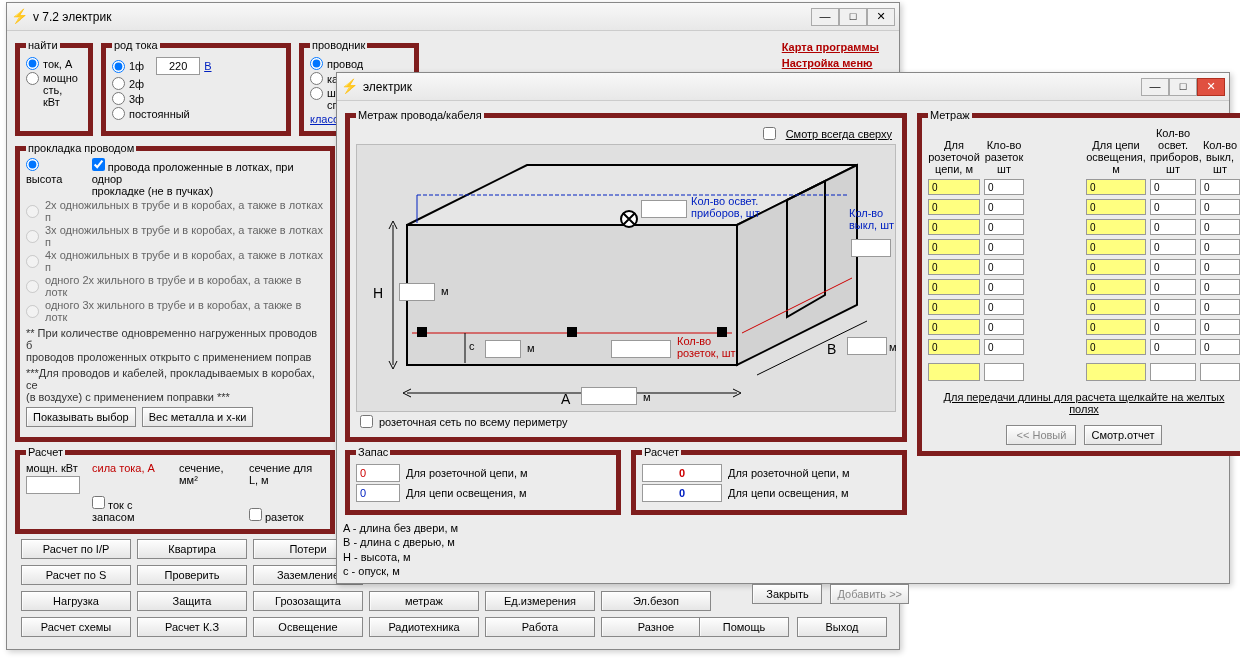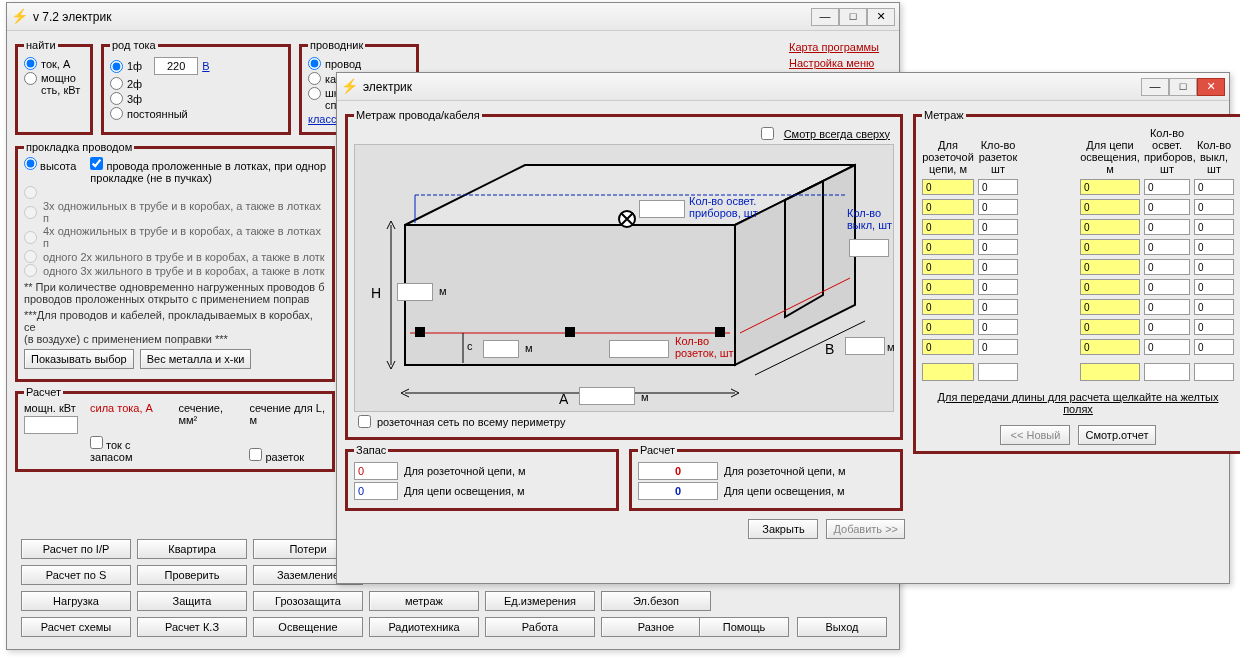--- a/index.html
+++ b/index.html
@@ -6,29 +6,29 @@
 body { background: #fff; position: relative; width: 1240px; height: 658px; overflow: hidden; }
 
 .win { position: absolute; background: #ececec; border: 1px solid #888; box-shadow: 2px 2px 6px rgba(0,0,0,0.2); }
 .titlebar { height: 28px; background: linear-gradient(#f8f8f8,#e8e8e8); border-bottom: 1px solid #ccc; display: flex; align-items: center; padding: 0 4px; }
 .titlebar .ico { width: 16px; height: 16px; margin-right: 6px; }
 .titlebar .ttl { flex: 1; font-size: 12px; }
 .winbtns { display: flex; gap: 0; }
 .winbtn { width: 28px; height: 18px; border: 1px solid #aaa; background: #f0f0f0; text-align: center; line-height: 14px; font-size: 11px; }
 .winbtn.close { background: #e05040; color: #fff; border-color: #b03020; }
 
-fieldset { border: 3px solid #7f1d1d; padding: 4px 6px 6px; margin: 2px; background: #ececec; }
+fieldset { border: 5px solid #7f1d1d; padding: 4px 6px 6px; margin: 2px; background: #ececec; }
 legend { font-size: 11px; padding: 0 2px; }
 label { font-size: 11px; }
 .btn { border: 1px solid #888; background: linear-gradient(#fefefe,#e6e6e6); padding: 3px 6px; font-size: 11px; min-width: 90px; text-align: center; cursor: pointer; box-shadow: 1px 1px 0 rgba(255,255,255,0.7) inset; }
 .btn.small { min-width: 70px; }
 .txt { border: 1px solid #999; background: #fff; height: 18px; padding: 1px 3px; font-size: 11px; }
 .txt.y { background: #ffff80; }
 .bluelink { color: #0020c0; text-decoration: underline; }
-.redlink { color: #b00000; font-weight: normal; text-decoration: underline; }
+.redlink { color: #b00000; font-weight: bold; text-decoration: underline; }
 
 
 #bgwin { left: 6px; top: 2px; width: 894px; height: 648px; }
 #bgwin .body { padding: 6px; }
 .toprow { display: flex; gap: 4px; }
 .toprow fieldset { min-height: 96px; }
 .fs-find { width: 78px; }
 .fs-rod { width: 190px; }
 .fs-prov { width: 120px; }
 .rightlinks { margin-left: auto; padding: 4px 8px; text-align: left; font-size: 12px; }
@@ -156,20 +156,21 @@
 
     <fieldset class="wirelay" style="width:320px">
       <legend>прокладка проводом</legend>
       <div class="hdr">
         <span><input type="radio" checked="" style=""> <label>высота</label></span>
         <span><input type="checkbox" checked="" style=""> <label style="white-space:pre-line">провода проложенные в лотках, при однор
 прокладке (не в пучках)</label></span>
       </div>
       <div class="opt">
           <input type="radio" disabled="" style="">
+          <label>2х одножильных в трубе и в коробах, а также в лотках п</label>
         </div>
       <div class="opt">
           <input type="radio" disabled="" style="">
           <label>3х одножильных в трубе и в коробах, а также в лотках п</label>
         </div>
       <div class="opt">
           <input type="radio" disabled="" style="">
           <label>4х одножильных в трубе и в коробах, а также в лотках п</label>
         </div>
       <div class="opt">
@@ -343,20 +344,24 @@
           <div class="keyrow">
               <input class="txt" style="width: 80px; text-align: center; color: rgb(204, 0, 0); font-weight: bold;" readonly="" value="0">
               <label>Для розеточной цепи, м</label>
             </div>
           <div class="keyrow">
               <input class="txt" style="width: 80px; text-align: center; color: rgb(0, 32, 192); font-weight: bold;" readonly="" value="0">
               <label>Для цепи освещения, м</label>
             </div>
         </fieldset>
       </div>
+      <div class="legendtxt" style="white-space:pre-line">A - длина без двери, м
+B - длина с дверью, м
+H - высота, м
+c - опуск, м</div>
       <div class="botbtns">
         <div class="btn small">Закрыть</div>
         <div class="btn small disabled">Добавить &gt;&gt;</div>
       </div>
     </div>
 
     <div id="fgright" class="meters">
       <fieldset>
         <legend>Метраж</legend>
         <div class="mhdr">

